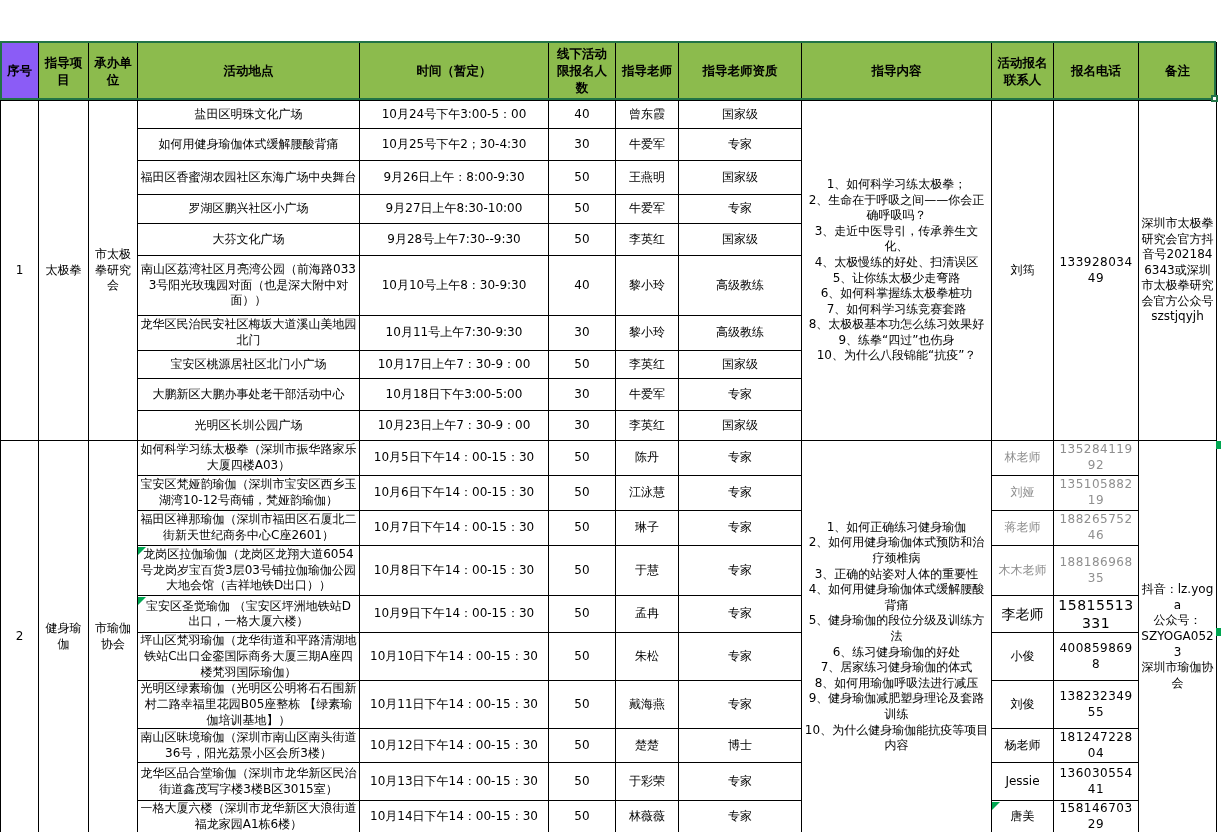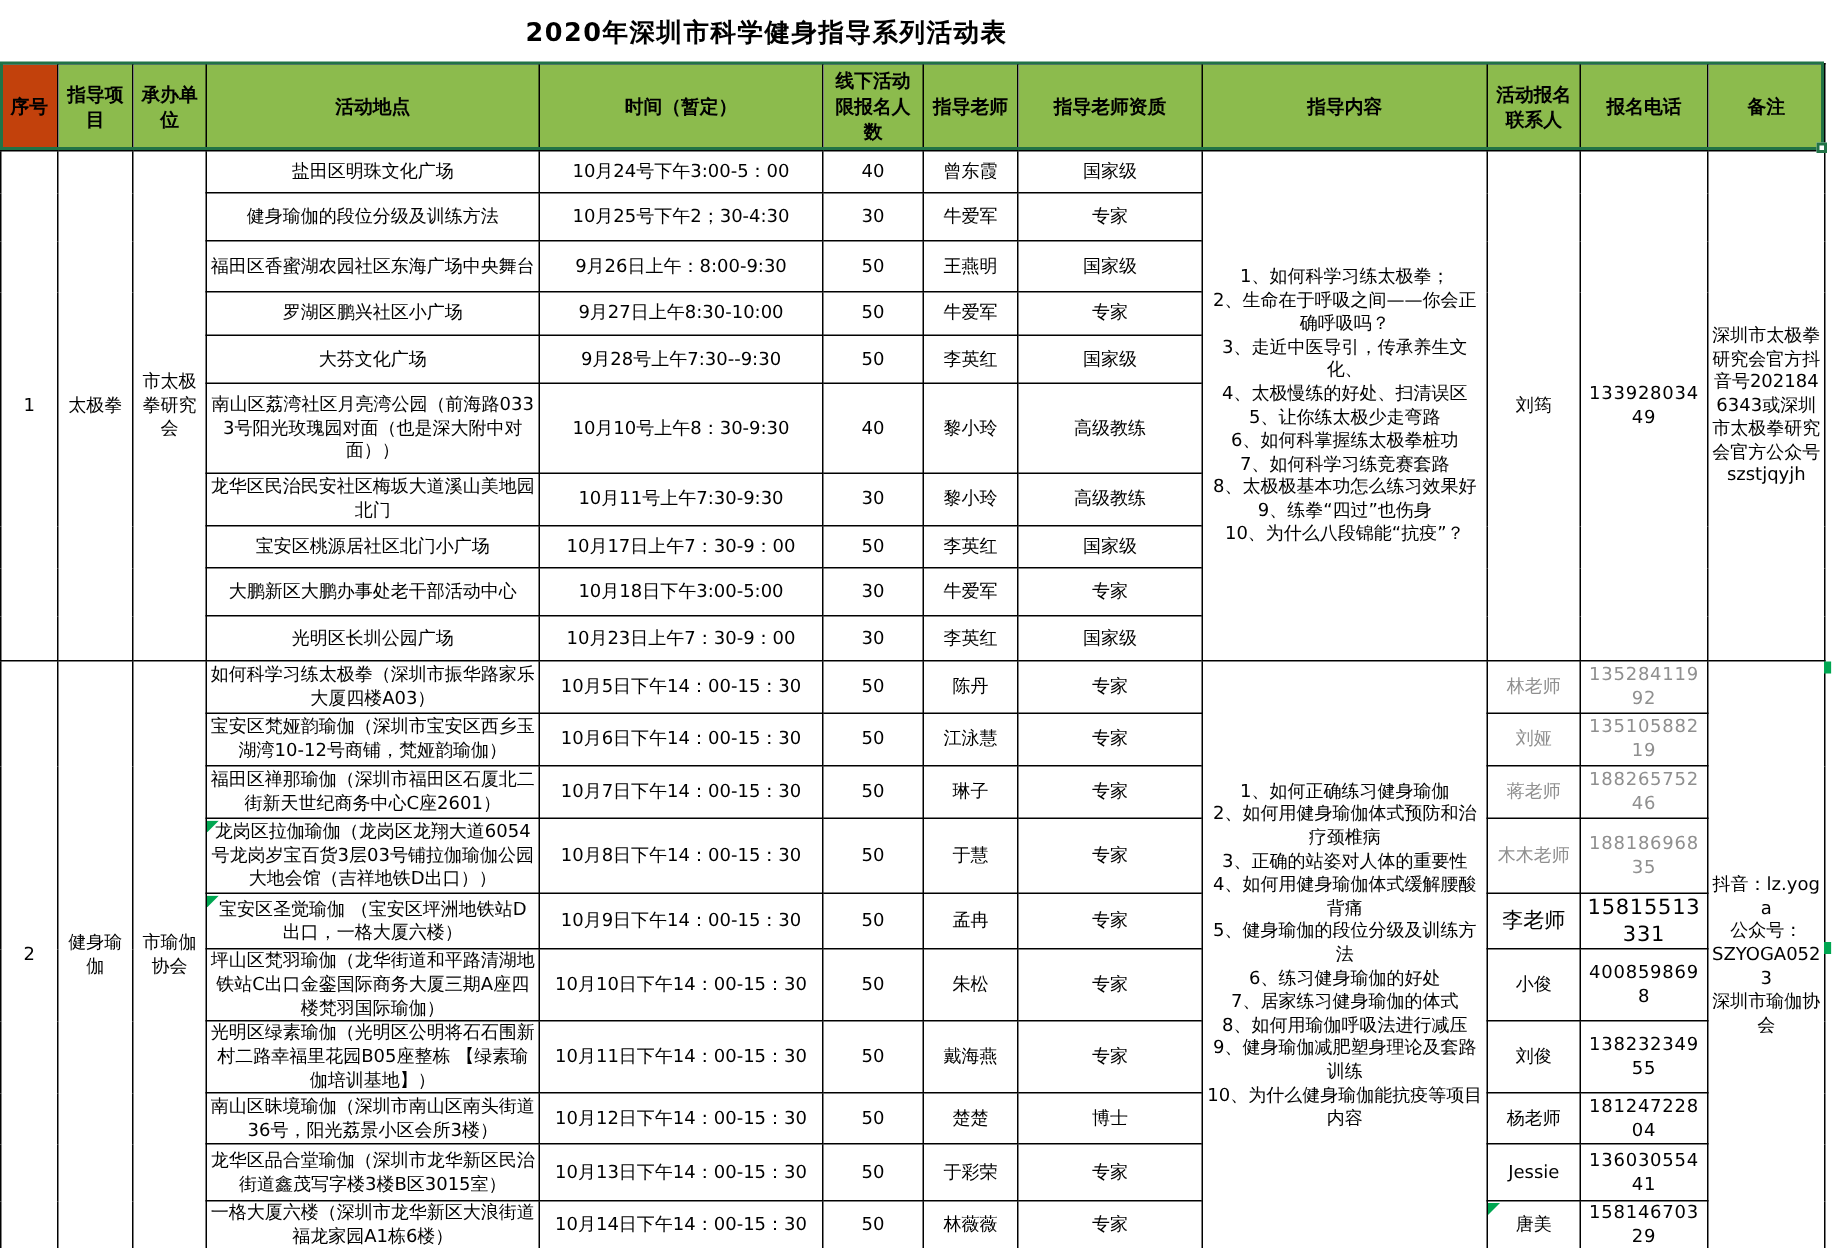--- a/index.html
+++ b/index.html
@@ -6,42 +6,39 @@
   .page{position:relative;width:1221px;height:832px;overflow:hidden;background:#fff;
         font-family:"DejaVu Sans","Liberation Sans",sans-serif;color:#000;}
   .title-row{position:absolute;left:0;top:0;width:1022px;height:42px;
              display:flex;align-items:center;justify-content:center;}
   .title-row .t{font-size:17px;font-weight:bold;letter-spacing:1px;}
   table.sheet{position:absolute;left:0;top:42px;border-collapse:collapse;table-layout:fixed;
               width:1216px;font-size:12px;}
   table.sheet td,table.sheet th{border:1px solid #000;overflow:hidden;padding:0 2px;
               text-align:center;vertical-align:middle;line-height:1.3;word-break:break-all;}
   table.sheet th{background:#8CBB4D;font-weight:bold;font-size:12.5px;line-height:1.35;}
-  table.sheet th.active{background:#c2410c;}
+  table.sheet th.active{background:#8b5cf6;}
   td.content{text-align:left;white-space:pre-line;padding:2px 4px;line-height:1.32;}
   td.remark{white-space:pre-line;line-height:1.35;margin-left:45px;}
   td.phone{letter-spacing:0.5px;}
   tr.gray td.cname,tr.gray td.cphone{color:#8f8f8f;}
   tr.bigc td.cname,tr.bigc td.cphone{font-size:14px;}
   .sel-border{position:absolute;left:0;top:41px;width:1216px;height:59px;
               border:2px solid #217346;box-sizing:border-box;pointer-events:none;}
   .fill-handle{position:absolute;left:1211px;top:95px;width:7px;height:7px;
                background:#fff;border:2px solid #217346;box-sizing:border-box;}
   .tri{position:absolute;width:8px;height:8px;background:#00A651;
        clip-path:polygon(0 0,100% 0,0 100%);}
   .edge-mark{position:absolute;width:5px;height:8px;background:#00A651;}
 </style>
 </head>
 <body>
 
 <div class="page">
 
-  <div class="title-row">
-    <div class="t">2020年深圳市科学健身指导系列活动表</div>
-  </div>
 
   <table class="sheet">
     <colgroup>
       <col style="width:38px">
         <col style="width:50px">
         <col style="width:49px">
       <col style="width:222px">
         <col style="width:189px">
         <col style="width:67px">
       <col style="width:63px">
@@ -85,21 +82,21 @@
 6、如何科掌握练太极拳桩功
 7、如何科学习练竞赛套路
 8、太极极基本功怎么练习效果好
 9、练拳“四过”也伤身
 10、为什么八段锦能“抗疫”？</td>
       <td rowspan="10">刘筠</td>
       <td rowspan="10" class="phone">13392803449</td>
       <td rowspan="10" class="remark">深圳市太极拳研究会官方抖音号2021846343或深圳市太极拳研究会官方公众号szstjqyjh</td>
     </tr>
     <tr style="height:32px">
-      <td>健身瑜伽的段位分级及训练方法</td>
+      <td>如何用健身瑜伽体式缓解腰酸背痛</td>
       <td>10月25号下午2；30-4:30</td>
       <td>30</td>
       <td>牛爱军</td>
       <td>专家</td>
     </tr>
     <tr style="height:34px">
       <td>福田区香蜜湖农园社区东海广场中央舞台</td>
       <td>9月26日上午：8:00-9:30</td>
       <td>50</td>
       <td>王燕明</td>

